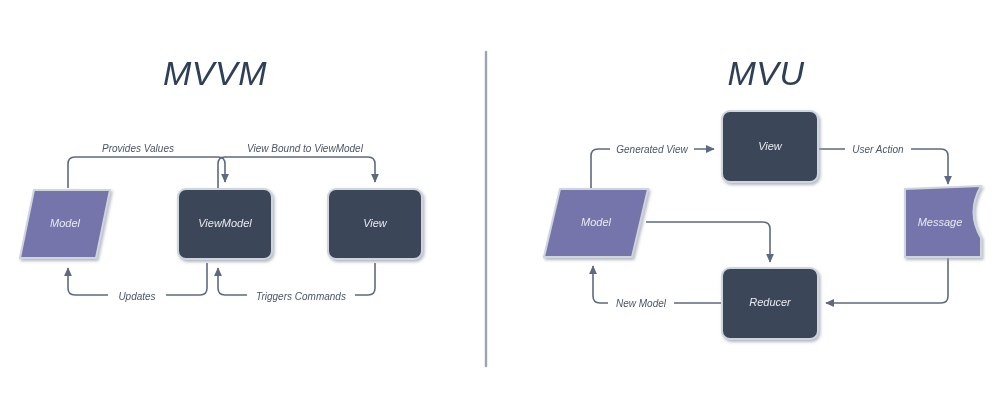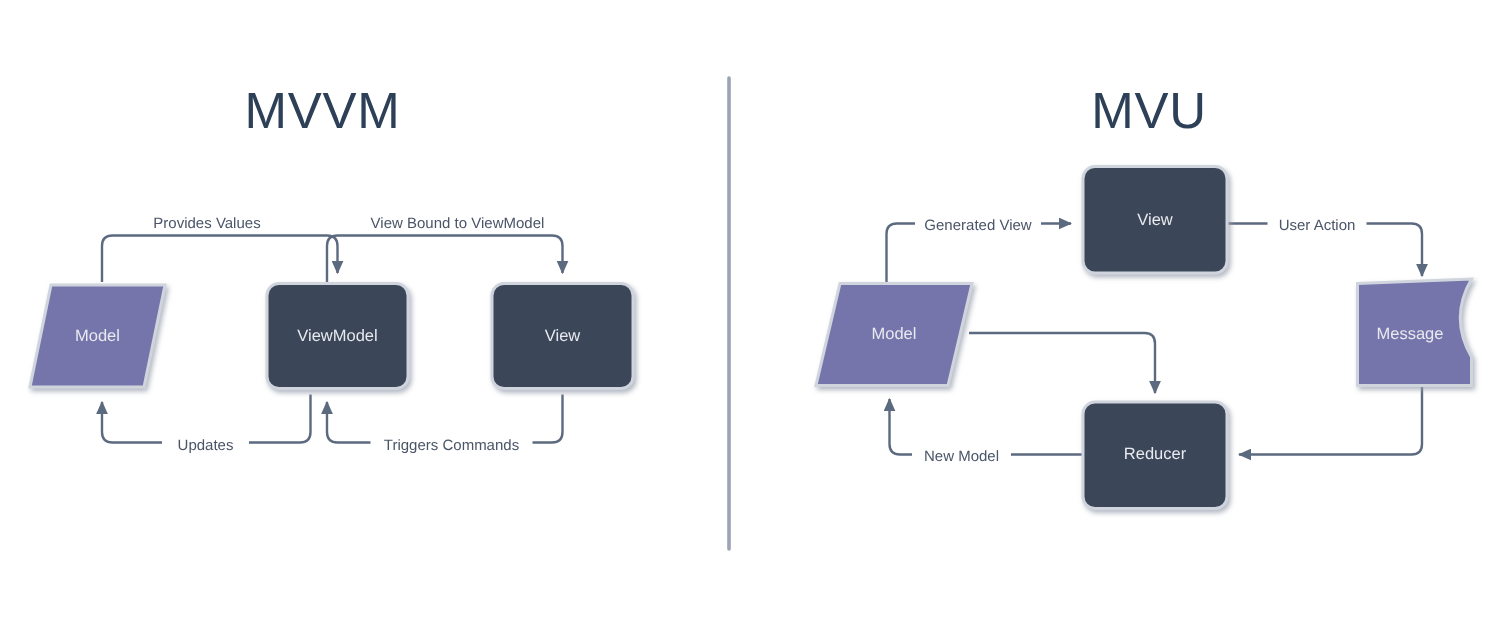--- a/index.html
+++ b/index.html
@@ -11,20 +11,21 @@
     width: 1000px;
     height: 420px;
     font-family: "Liberation Sans", sans-serif;
     overflow: hidden;
   }
   #canvas {
     position: relative;
     width: 1000px;
     height: 420px;
     background: #ffffff;
+    font-style: italic;
   }
   svg.layer {
     position: absolute;
     left: 0;
     top: 0;
     width: 1000px;
     height: 420px;
   }
   .title-text {
     font-family: "Liberation Sans", sans-serif;

